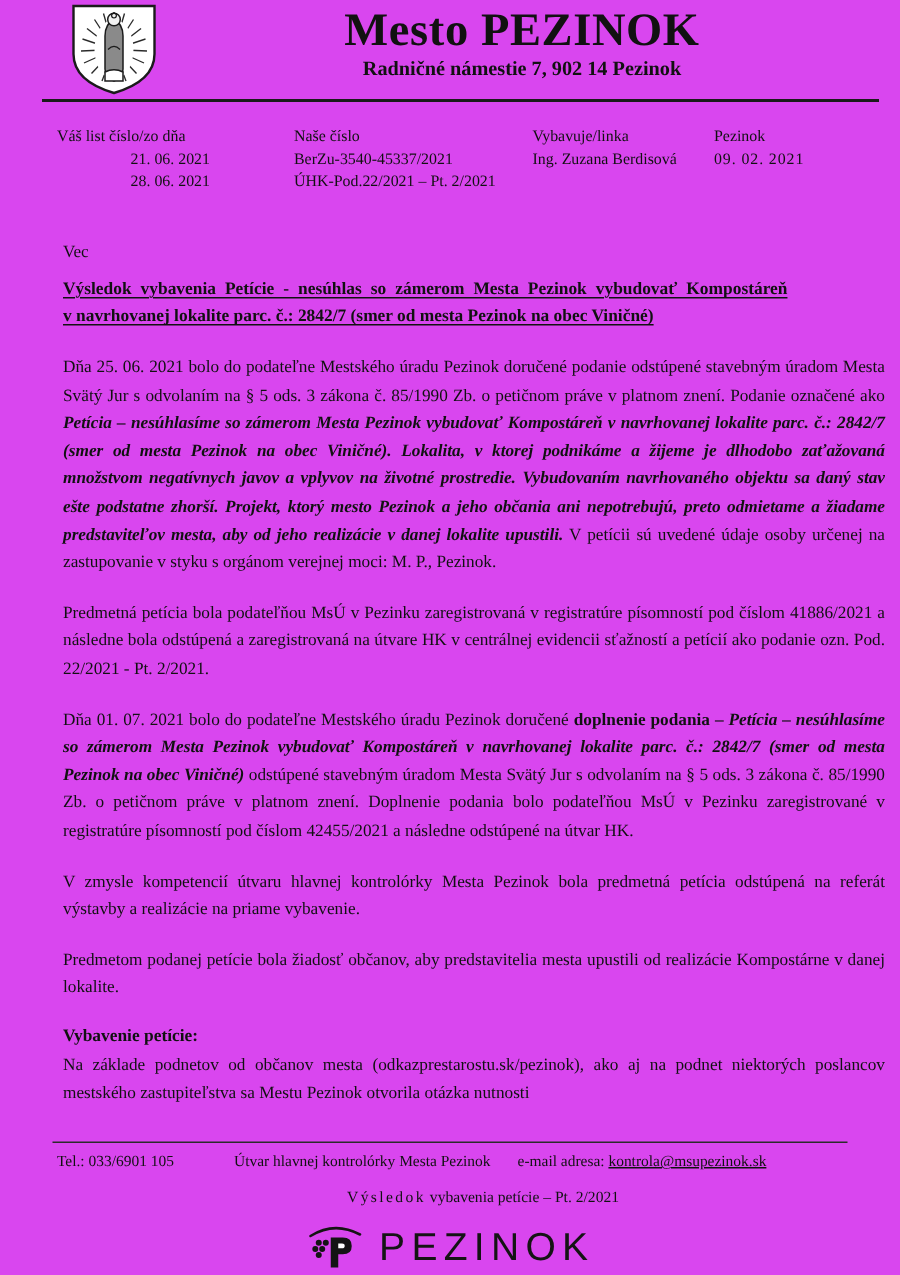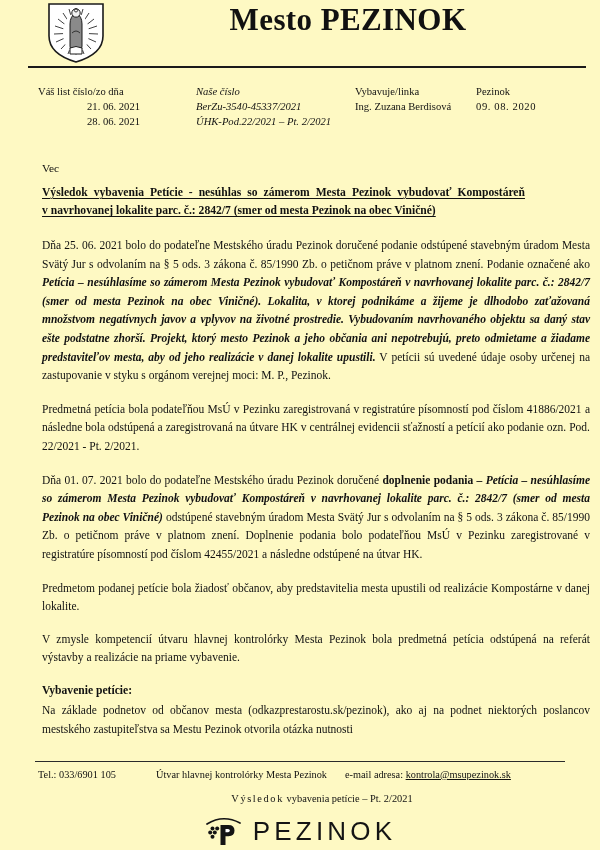--- a/index.html
+++ b/index.html
@@ -12,21 +12,21 @@
     height: 850px;
     overflow: hidden;
     font-family: "Liberation Serif", serif;
     color: #111111;
     position: relative;
   }
   .page {
     position: relative;
     width: 600px;
     height: 850px;
-    background: #fef9c3;
+    background: #d946ef;
   }
 
   
   .letterhead {
     position: relative;
     height: 66px;
   }
   .crest {
     position: absolute;
     left: 46px;
@@ -69,21 +69,21 @@
     position: absolute;
     left: 0;
     top: 84px;
     width: 600px;
     height: 48px;
     font-size: 10.6px;
     line-height: 15.2px;
   }
   .refcol { position: absolute; top: 0; }
   .refcol-1 { left: 38px;  width: 130px; }
-  .refcol-2 { left: 196px; width: 150px; font-style: italic; }
+  .refcol-2 { left: 196px; width: 150px; }
   .refcol-3 { left: 355px; width: 118px; }
   .refcol-4 { left: 476px; width: 110px; }
   .refhead { white-space: nowrap; }
   .refval  { white-space: nowrap; }
   .refcol-1 .refval { text-align: right; padding-right: 28px; }
   .refcol-4 .refval { letter-spacing: 0.6px; }
 
   
   .body-area {
     position: absolute;
@@ -221,20 +221,21 @@
         <path d="M30 11 Q24 14 24 22 L24 44 Q24 50 30 52 Q36 50 36 44 L36 22 Q36 14 30 11 Z" fill="#8a8a8a" stroke="#1b1b1b" stroke-width="1"></path>
         <circle cx="30" cy="11" r="4.2" fill="#f2f2f2" stroke="#1b1b1b" stroke-width="1"></circle>
         <circle cx="30" cy="8.4" r="1.6" fill="none" stroke="#1b1b1b" stroke-width="0.8"></circle>
         <path d="M24 46 Q30 43 36 46 L36 52 L24 52 Z" fill="#ffffff" stroke="#1b1b1b" stroke-width="1"></path>
         <path d="M26 31 Q30 27 34 31" fill="none" stroke="#1b1b1b" stroke-width="0.8"></path>
       </svg>
     </div>
 
     <div class="titleblock">
       <div class="city-title">Mesto PEZINOK</div>
+      <div class="city-addr">Radničné námestie 7, 902 14 Pezinok</div>
     </div>
   </div>
   <div class="header-rule"></div>
 
   <div class="refblock">
     <div class="refcol refcol-1">
       <div class="refhead">Váš list číslo/zo dňa</div>
       <div class="refval">21. 06. 2021</div>
       <div class="refval">28. 06. 2021</div>
     </div>
@@ -242,42 +243,42 @@
       <div class="refhead">Naše číslo</div>
       <div class="refval">BerZu-3540-45337/2021</div>
       <div class="refval">ÚHK-Pod.22/2021 – Pt. 2/2021</div>
     </div>
     <div class="refcol refcol-3">
       <div class="refhead">Vybavuje/linka</div>
       <div class="refval">Ing. Zuzana Berdisová</div>
     </div>
     <div class="refcol refcol-4">
       <div class="refhead">Pezinok</div>
-      <div class="refval">09. 08. 2020</div>
+      <div class="refval">09. 02. 2021</div>
     </div>
   </div>
 
   <div class="body-area">
 
     <div class="vec">Vec</div>
 
     <div class="subject">
       <span class="ln ln-1">Výsledok vybavenia Petície  - nesúhlas so zámerom Mesta Pezinok vybudovať Kompostáreň</span>
       <span class="ln">v navrhovanej lokalite parc. č.: 2842/7 (smer od mesta Pezinok na obec Viničné)</span>
     </div>
 
     <p class="para"><span>Dňa 25. 06. 2021 bolo do podateľne Mestského úradu Pezinok doručené podanie odstúpené stavebným úradom Mesta Svätý Jur s odvolaním na § 5 ods. 3 zákona č. 85/1990 Zb. o petičnom práve v platnom znení. Podanie označené ako </span><span class="it">Petícia – nesúhlasíme so zámerom Mesta Pezinok vybudovať Kompostáreň v navrhovanej lokalite parc. č.: 2842/7 (smer od mesta Pezinok na obec Viničné). Lokalita, v ktorej podnikáme a žijeme je dlhodobo zaťažovaná množstvom negatívnych javov a vplyvov na životné prostredie. Vybudovaním navrhovaného objektu sa daný stav ešte podstatne zhorší. Projekt, ktorý mesto Pezinok a jeho občania ani nepotrebujú, preto odmietame a žiadame predstaviteľov mesta, aby od jeho realizácie v danej lokalite upustili.</span><span> V petícii sú  uvedené údaje osoby určenej na zastupovanie v styku s orgánom verejnej moci: M. P., Pezinok.</span></p>
 
     <p class="para">Predmetná  petícia bola podateľňou MsÚ v Pezinku zaregistrovaná v registratúre  písomností pod  číslom 41886/2021  a  následne bola odstúpená a zaregistrovaná na útvare HK v centrálnej evidencii sťažností a petícií ako podanie ozn. Pod. 22/2021 - Pt. 2/2021.</p>
 
     <p class="para"><span>Dňa 01. 07. 2021 bolo do podateľne Mestského úradu Pezinok doručené </span><span class="bd">doplnenie podania – </span><span class="it">Petícia – nesúhlasíme so zámerom Mesta Pezinok vybudovať Kompostáreň v navrhovanej lokalite parc. č.: 2842/7 (smer od mesta Pezinok na obec Viničné)</span><span> odstúpené stavebným úradom Mesta Svätý Jur s odvolaním na § 5 ods. 3 zákona č. 85/1990 Zb. o petičnom práve v platnom znení. Doplnenie podania bolo podateľňou MsÚ v Pezinku zaregistrované v registratúre písomností pod číslom 42455/2021 a následne odstúpené na útvar HK.</span></p>
 
+    <p class="para">V zmysle kompetencií útvaru hlavnej kontrolórky Mesta Pezinok bola predmetná petícia odstúpená na referát výstavby a realizácie na priame vybavenie.</p>
+
     <p class="para tight">Predmetom podanej petície bola žiadosť občanov, aby predstavitelia mesta upustili od realizácie Kompostárne v danej lokalite.</p>
-
-    <p class="para">V zmysle kompetencií útvaru hlavnej kontrolórky Mesta Pezinok bola predmetná petícia odstúpená na referát výstavby a realizácie na priame vybavenie.</p>
 
     <p class="sec-head">Vybavenie petície:</p>
 
     <p class="para nogap">Na základe podnetov od občanov mesta (odkazprestarostu.sk/pezinok), ako aj na podnet niektorých poslancov mestského zastupiteľstva  sa Mestu Pezinok otvorila otázka nutnosti</p>
   </div>
 
   <div class="footer-rule"></div>
 
   <div class="footer-line">
     <span class="f-tel">Tel.: 033/6901 105</span><span class="f-dept">Útvar hlavnej kontrolórky Mesta Pezinok</span><span class="f-mail"><span>e-mail adresa:</span> <span class="mail">kontrola@msupezinok.sk</span></span>

